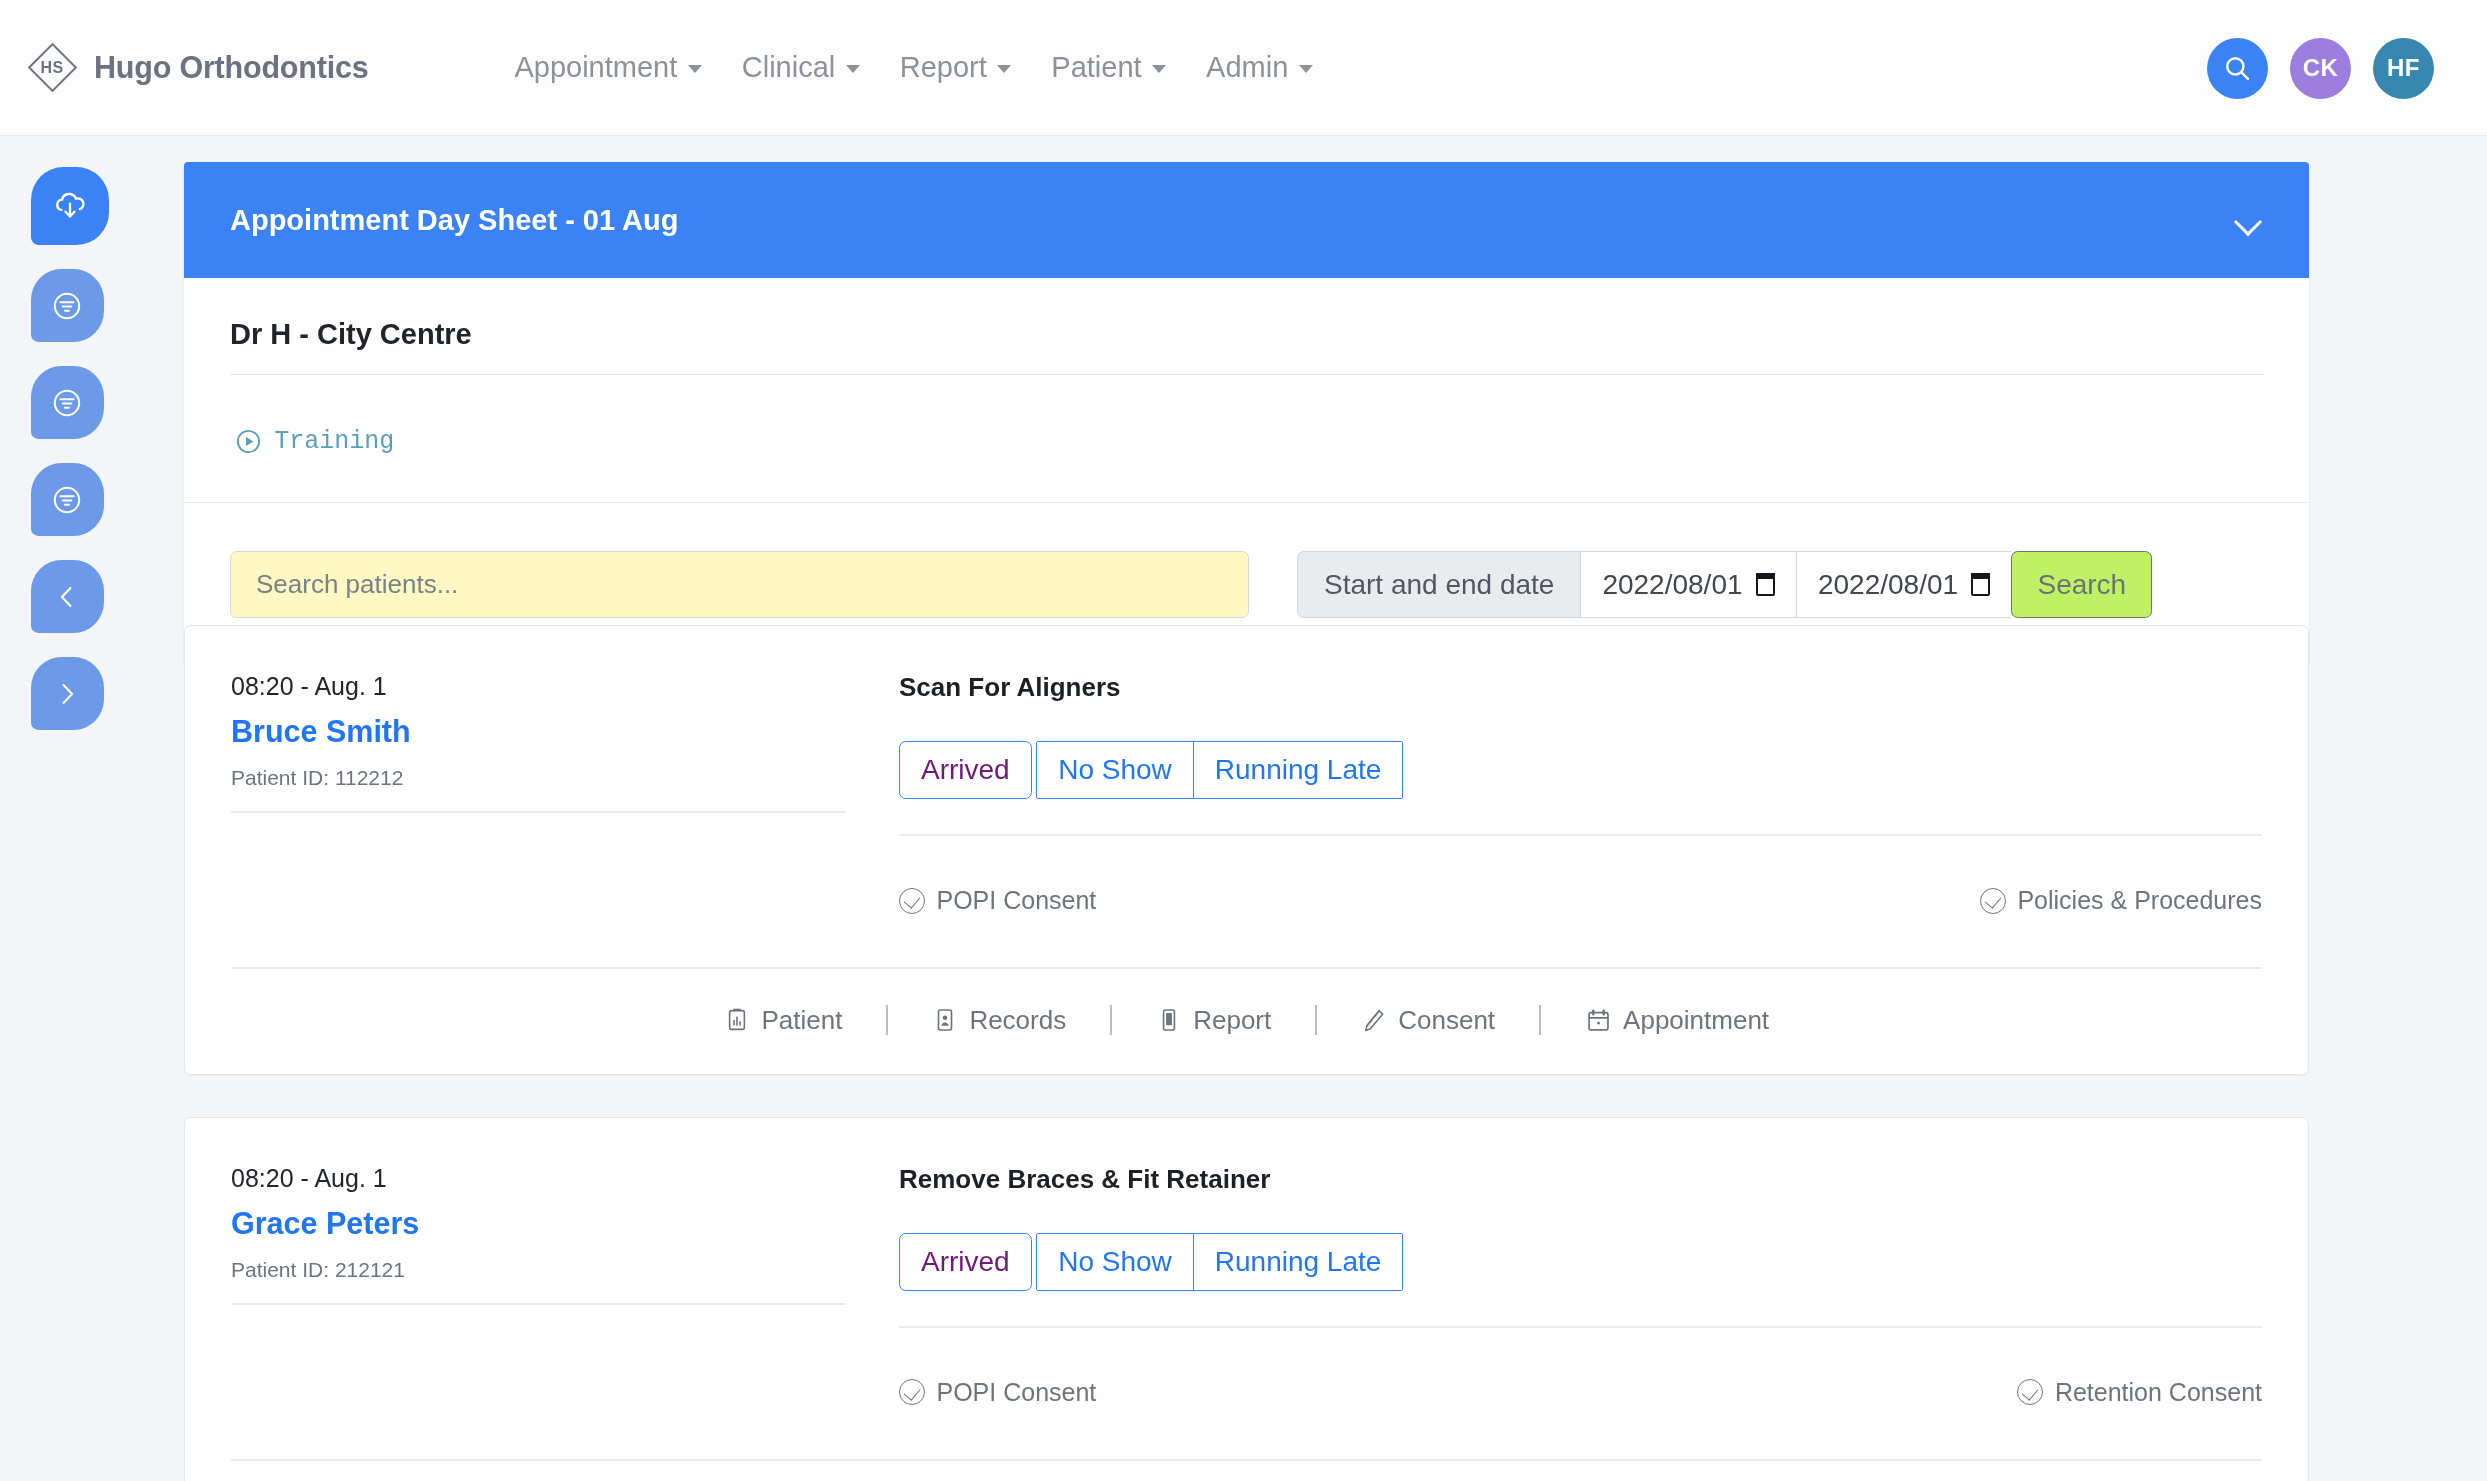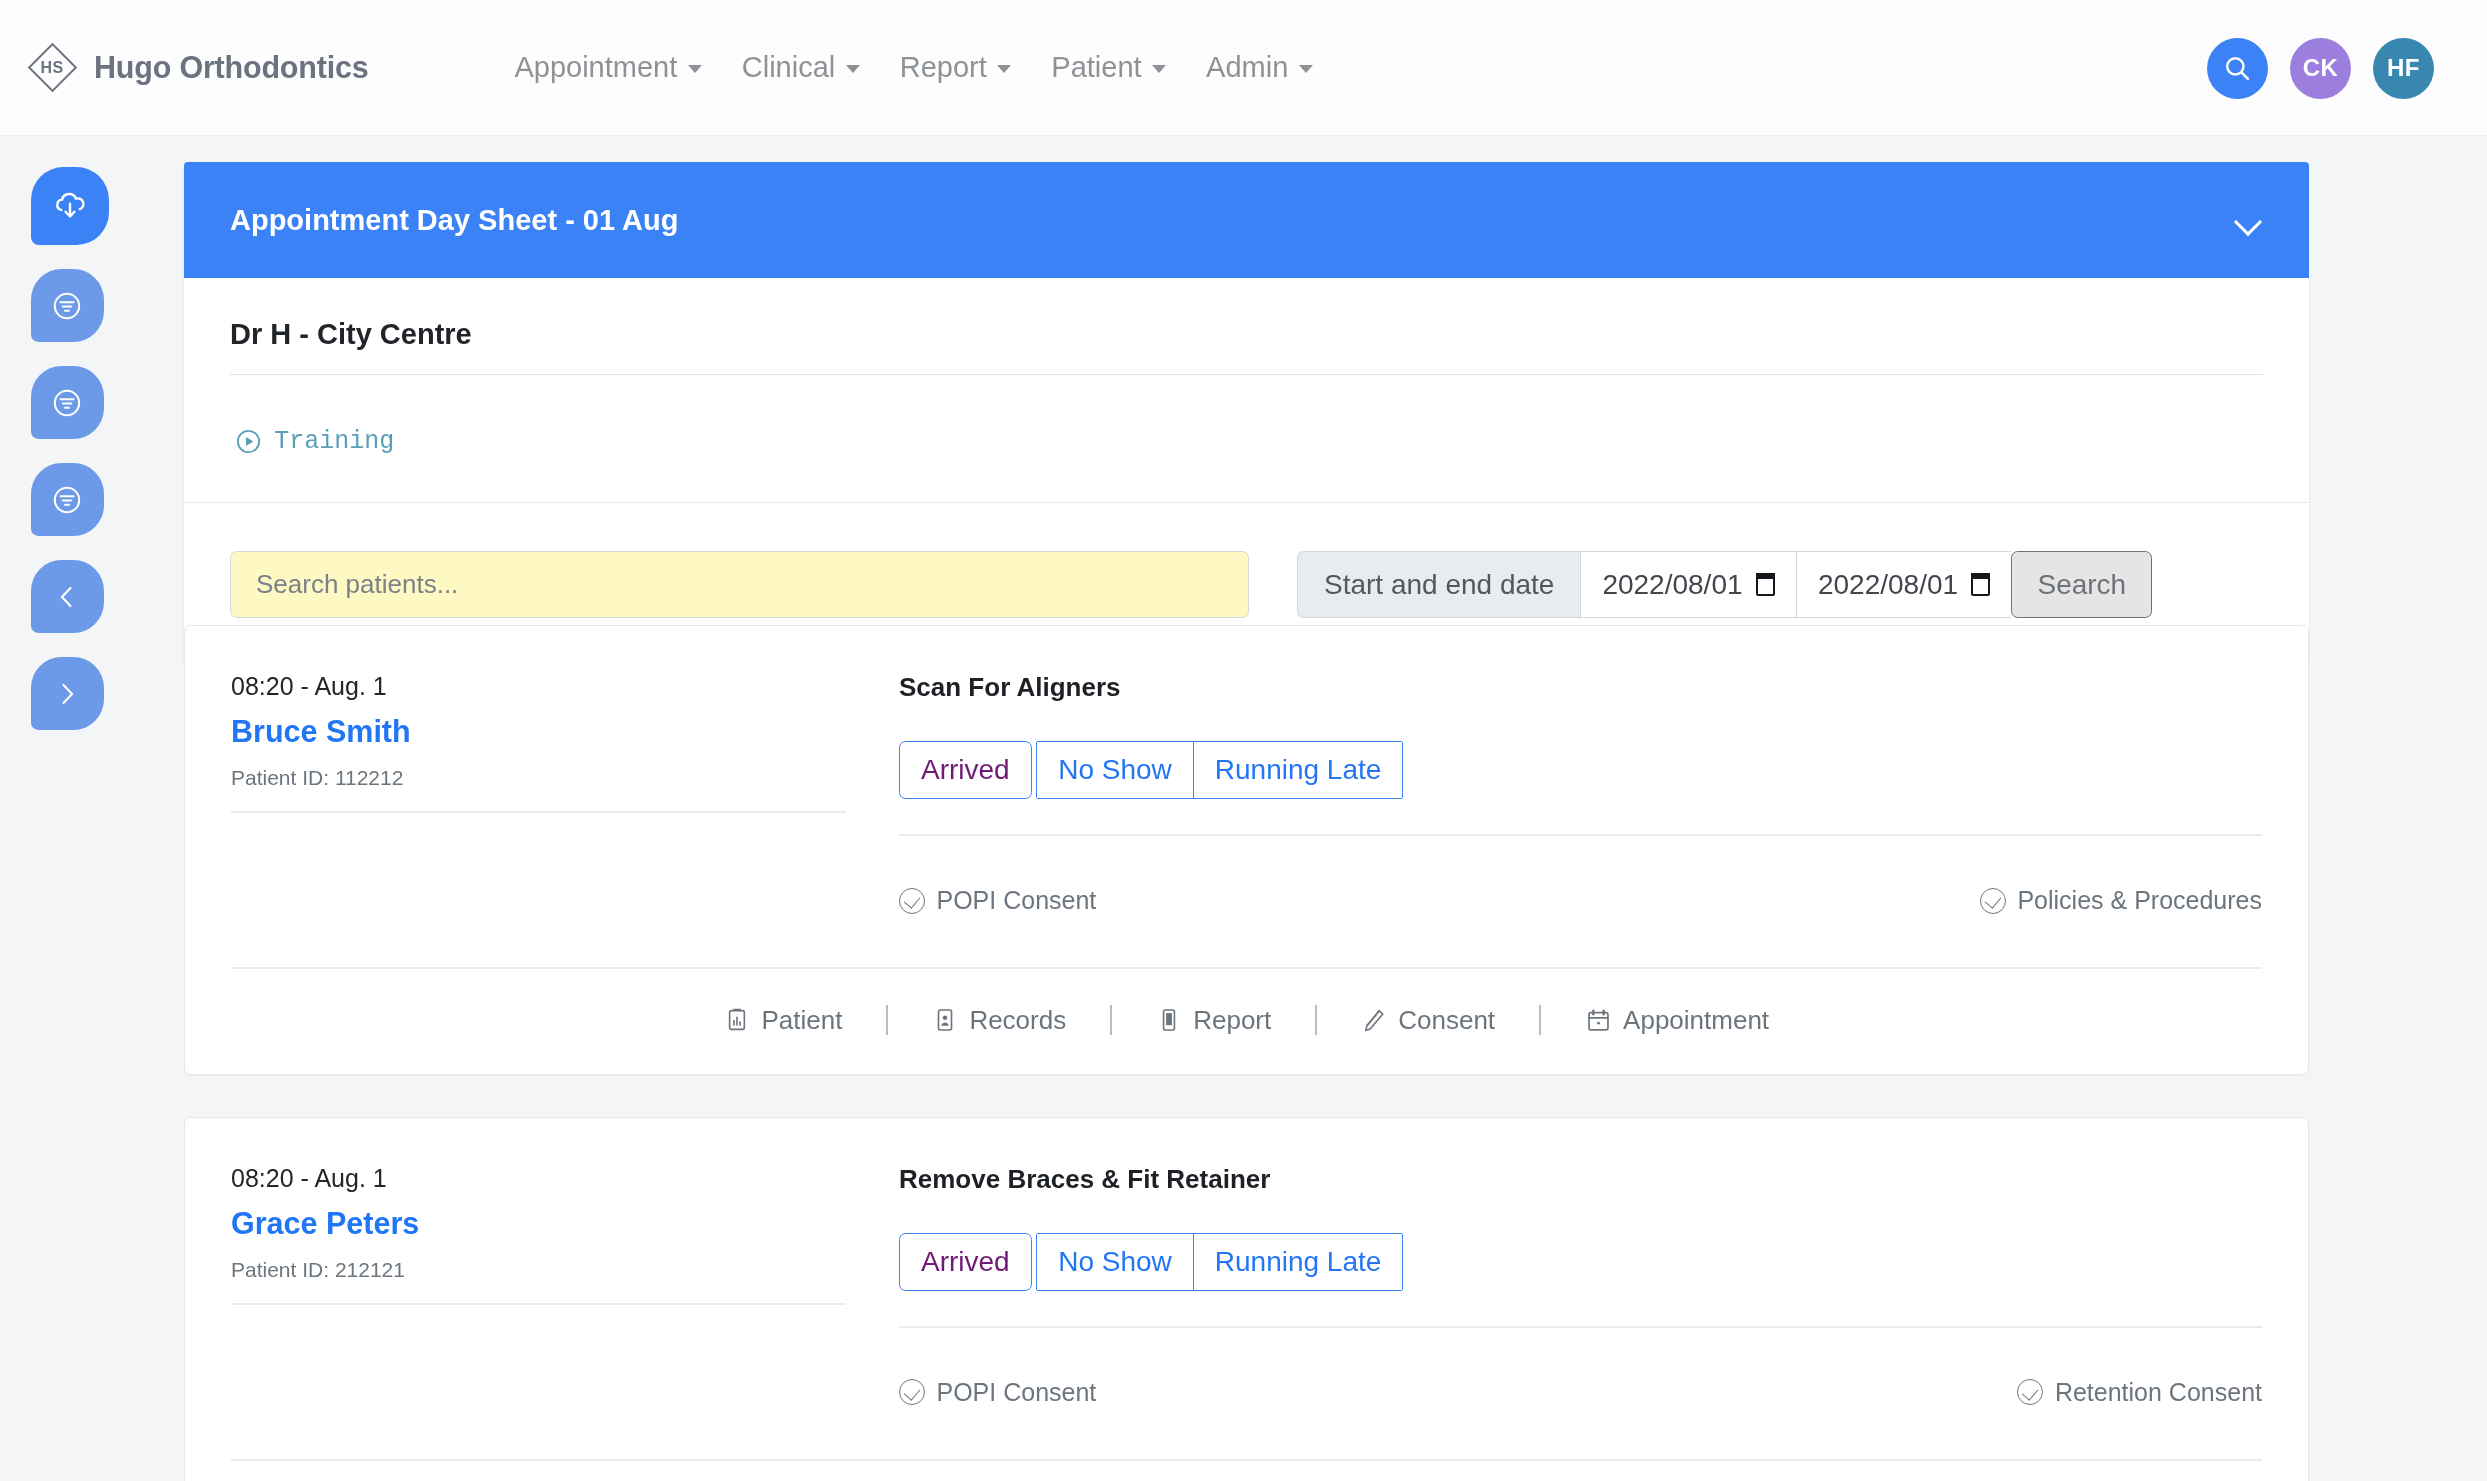--- a/index.html
+++ b/index.html
@@ -265,21 +265,21 @@
   .cal-ico::before {
     content: "";
     position: absolute;
     left: -2.4px; top: -2.4px;
     width: 19px; height: 6.7px;
     background: #14181c;
   }
   .search-btn {
     border: 1.5px solid #6d7278;
     border-radius: 6.7px;
-    background: #e5e5e5;
+    background: #bef264;
     padding: 0 25px;
     display: flex;
     align-items: center;
     font-size: 28px;
     color: #6d7278;
     cursor: pointer;
     font-family: "Liberation Sans", sans-serif;
     height: 67px;
     white-space: nowrap;
   }

